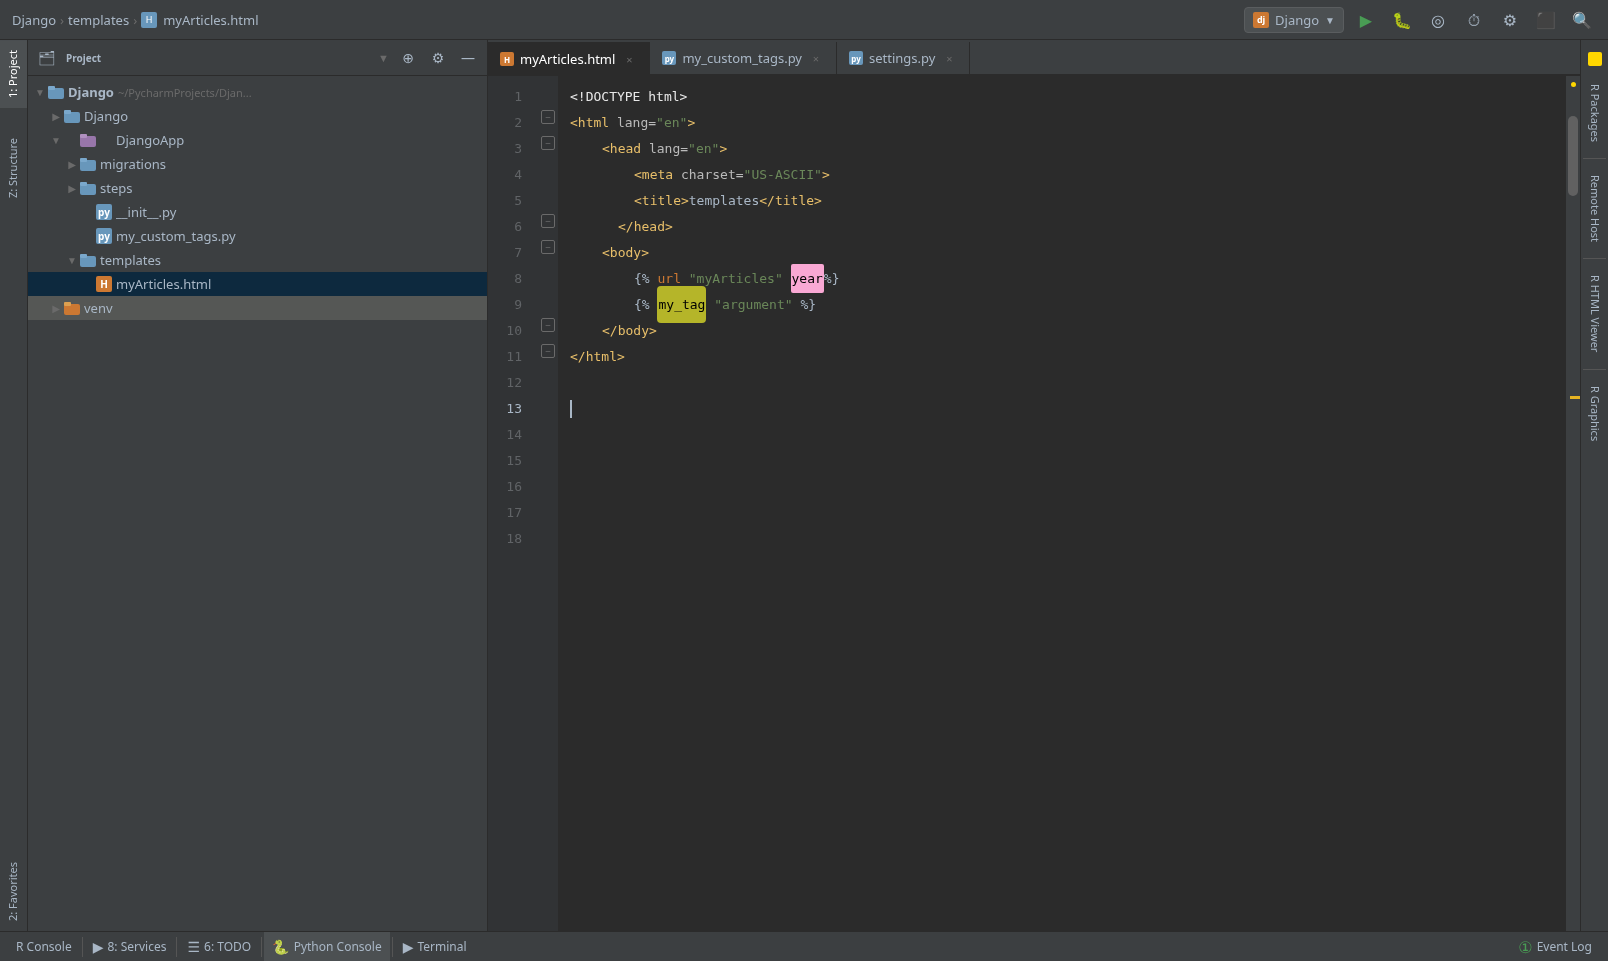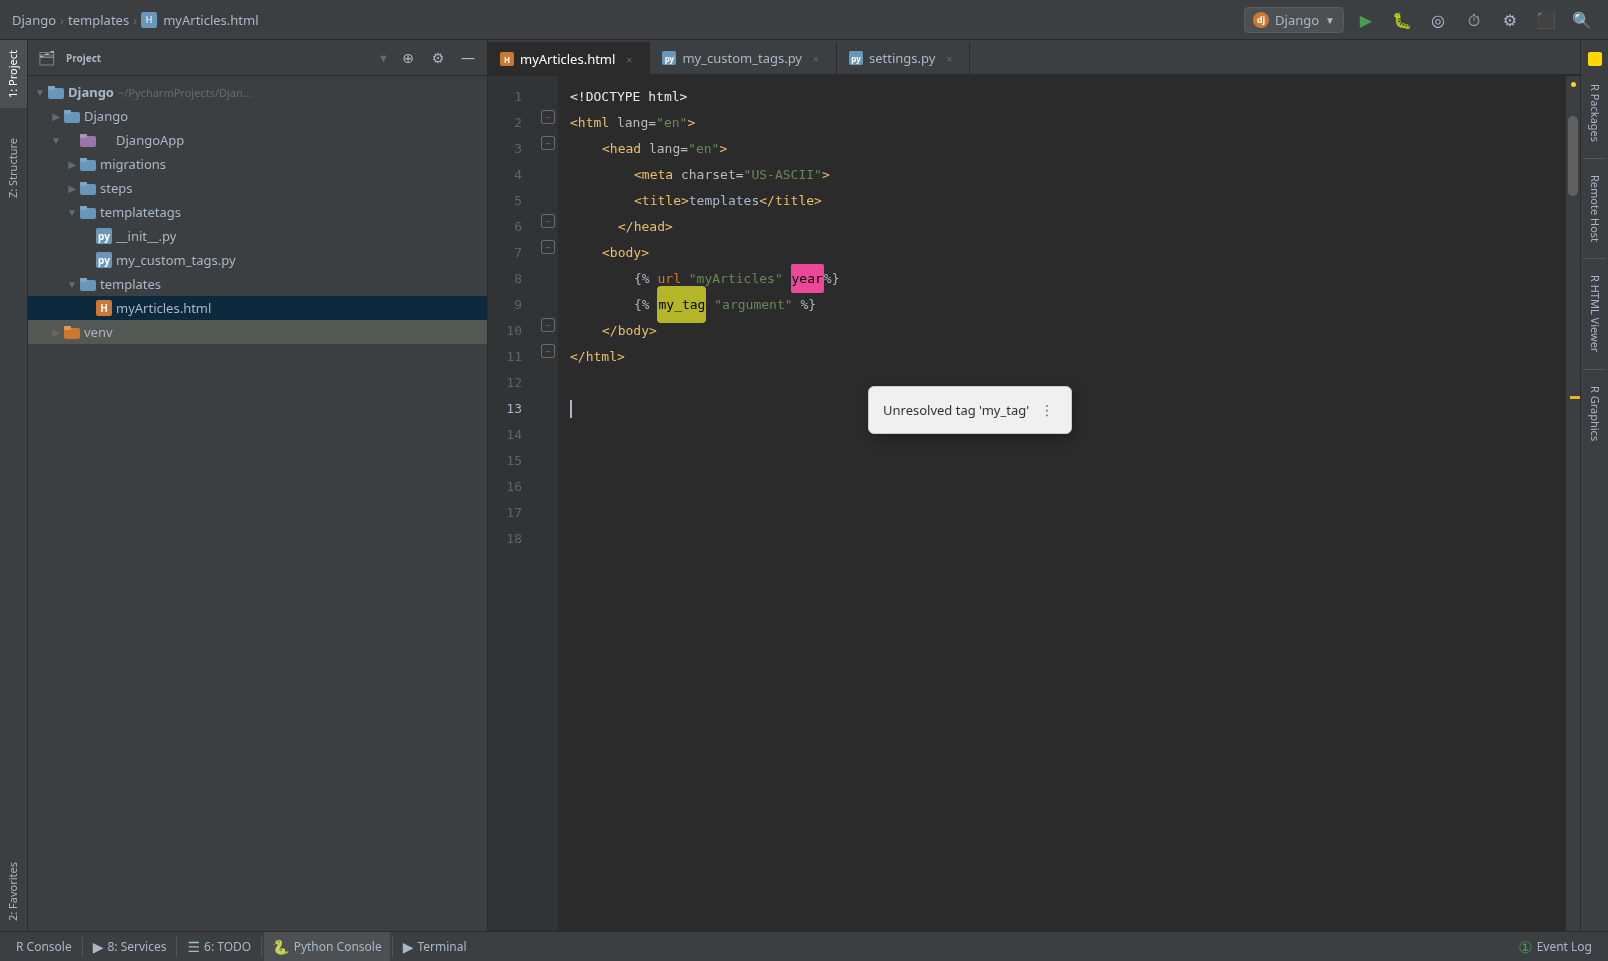--- a/index.html
+++ b/index.html
@@ -57,21 +57,21 @@
       background: #4c5052;
       border: 1px solid #5a5d5f;
       border-radius: 4px;
       padding: 3px 8px;
       gap: 6px;
       cursor: pointer;
     }
     .run-config .dj-icon {
       width: 16px; height: 16px;
       background: #cc7832;
-      border-radius: 8px;
+      border-radius: 2px;
       font-size: 9px;
       color: white;
       display: flex;
       align-items: center;
       justify-content: center;
       font-weight: bold;
     }
     .toolbar-btn {
       width: 28px; height: 28px;
       border-radius: 4px;
@@ -507,28 +507,20 @@
 
       <div class="tree-item" style="padding-left:36px;">
         <div class="tree-arrow closed"></div>
         <svg class="folder-icon blue" viewBox="0 0 16 14">
             <rect x="0" y="3" width="16" height="11" rx="2" fill="#6897bb"></rect>
             <rect x="0" y="1" width="7" height="4" rx="1" fill="#7aa8cc"></rect>
           </svg>
         <span class="tree-label">steps</span>
       </div>
 
-      <div class="tree-item" style="padding-left:36px;">
-        <div class="tree-arrow open"></div>
-        <svg class="folder-icon blue" viewBox="0 0 16 14">
-            <rect x="0" y="3" width="16" height="11" rx="2" fill="#6897bb"></rect>
-            <rect x="0" y="1" width="7" height="4" rx="1" fill="#7aa8cc"></rect>
-          </svg>
-        <span class="tree-label">templatetags</span>
-      </div>
 
       <div class="tree-item" style="padding-left:52px;">
         <div class="tree-arrow empty"></div>
         <div class="file-icon python">py</div>
         <span class="tree-label">__init__.py</span>
       </div>
 
       <div class="tree-item" style="padding-left:52px;">
         <div class="tree-arrow empty"></div>
         <div class="file-icon python">py</div>
@@ -637,21 +629,21 @@
 
         <div class="code-line">
           <span style="margin-left:48px;"><span class="tag">&lt;/head&gt;</span></span>
         </div>
 
         <div class="code-line">
           <span style="margin-left:32px;"><span class="tag">&lt;body&gt;</span></span>
         </div>
 
         <div class="code-line">
-          <span style="margin-left:64px;"><span style="color:#a9b7c6;">{%</span> <span class="special">url</span> <span class="attr-val">"myArticles"</span> <span style="background:#ec4899;color:#000;padding:7px 1px;border-radius:2px;">year</span><span style="color:#a9b7c6;">%}</span></span>
+          <span style="margin-left:64px;"><span style="color:#a9b7c6;">{%</span> <span class="special">url</span> <span class="attr-val">"myArticles"</span> <span style="background:#f9a8d4;color:#000;padding:7px 1px;border-radius:2px;">year</span><span style="color:#a9b7c6;">%}</span></span>
         </div>
 
         <div class="code-line">
           <span style="margin-left:64px;"><span style="color:#a9b7c6;">{%</span> <span class="highlighted-word">my_tag</span> <span class="attr-val">"argument"</span> <span style="color:#a9b7c6;">%}</span></span>
         </div>
 
         <div class="code-line">
           <span style="margin-left:32px;"><span class="tag">&lt;/body&gt;</span></span>
         </div>
 
@@ -664,24 +656,20 @@
         <div class="code-line">
           <span class="cursor"></span>
         </div>
 
         <div class="code-line"></div>
         <div class="code-line"></div>
         <div class="code-line"></div>
         <div class="code-line"></div>
         <div class="code-line"></div>
 
-        <div class="tooltip-popup">
-          <span>Unresolved tag 'my_tag'</span>
-          <div class="tooltip-menu-btn">⋮</div>
-        </div>
       </div>
 
       <div class="scroll-track">
         <div class="scroll-marker" style="top:6px; width:5px; height:5px; background:#ffd700; border-radius:50%; left:5px;"></div>
         <div class="scroll-thumb" style="top:40px; height:80px;"></div>
         <div class="scroll-marker" style="top:320px; background:#e6b422; height:3px; width:10px;"></div>
       </div>
     </div>
   </div>
 

